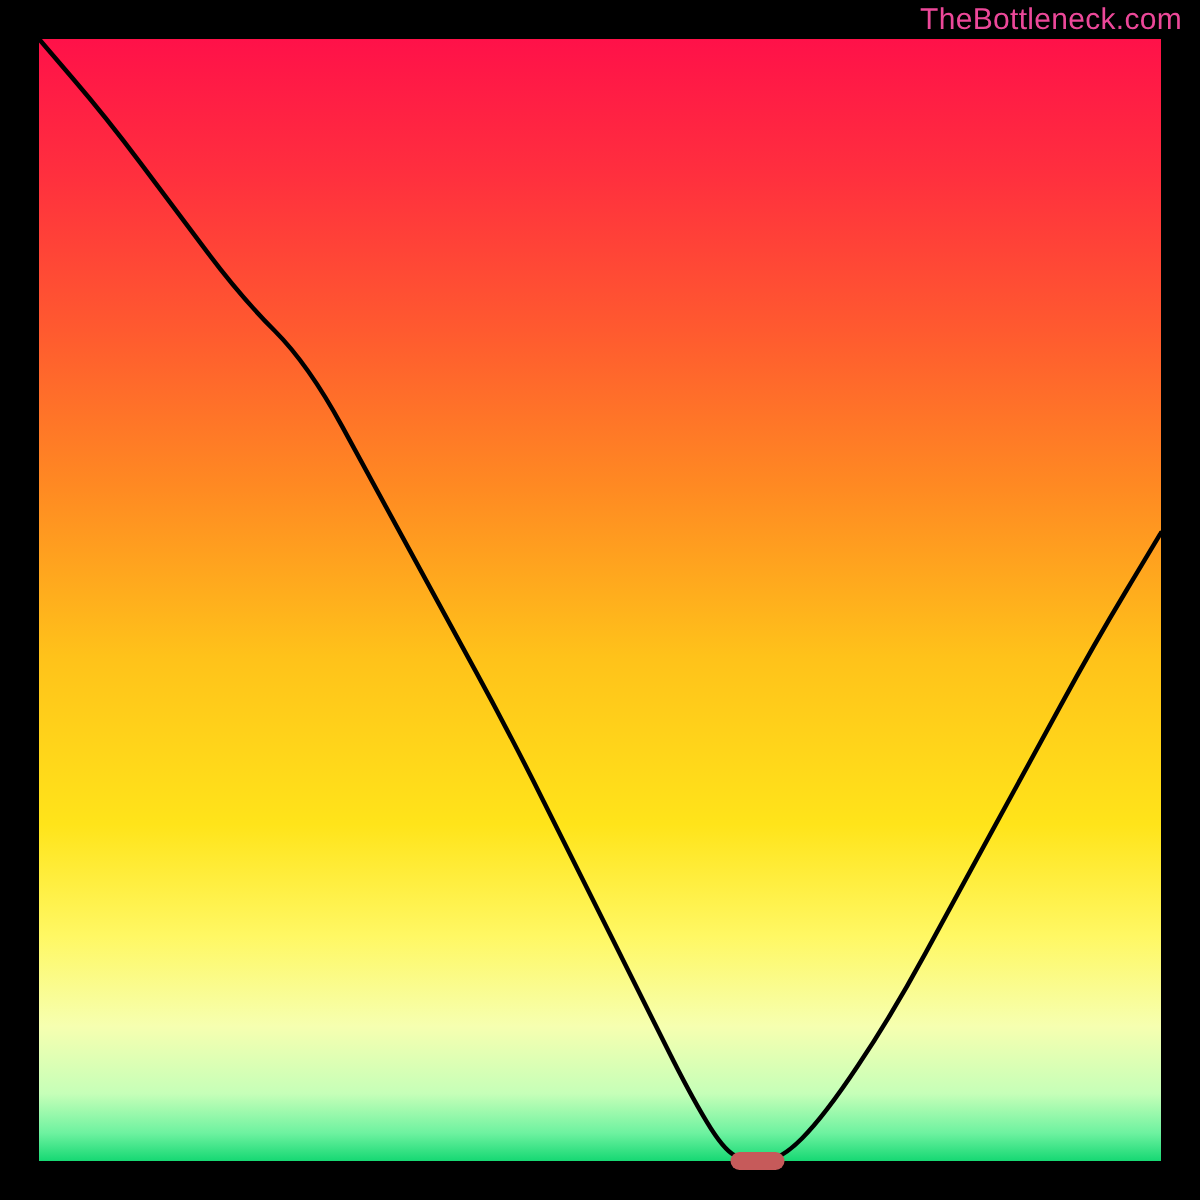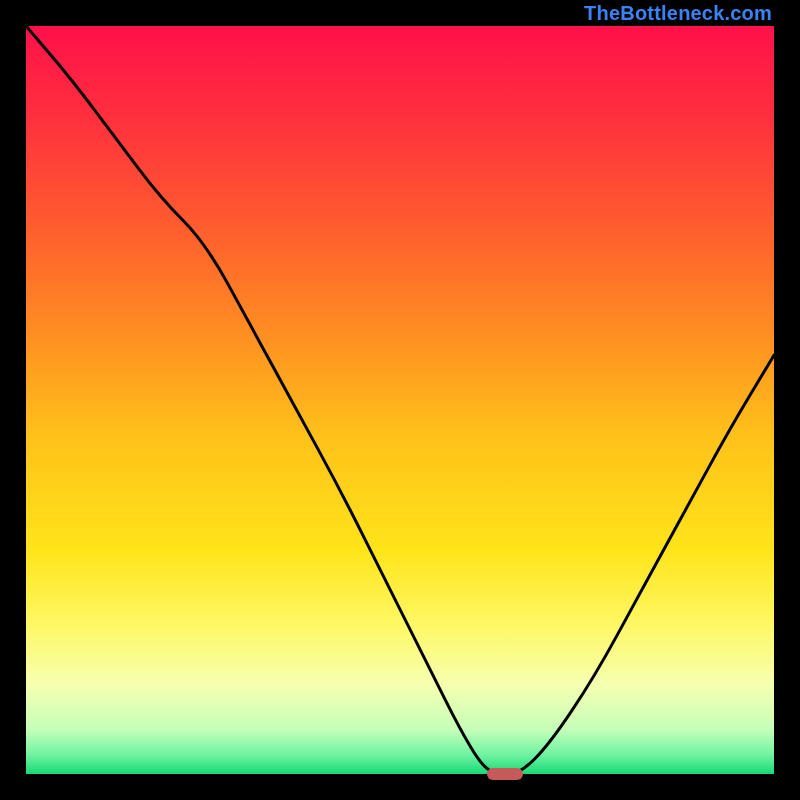--- a/index.html
+++ b/index.html
@@ -13,24 +13,24 @@
   }
   .frame {
     position: relative;
     width: 800px;
     height: 800px;
     background: #000;
   }
   .watermark {
     position: absolute;
     top: 2px;
-    right: 28px;
-    color: #3b82f6;
+    right: 12px;
+    color: #ec4899;
     font-size: 20px;
-    font-weight: 700;
+    font-weight: 400;
     letter-spacing: 0.2px;
     z-index: 10;
   }
   .plot-area {
     position: absolute;
     left: 26px;
     top: 26px;
     width: 748px;
     height: 748px;
   }

